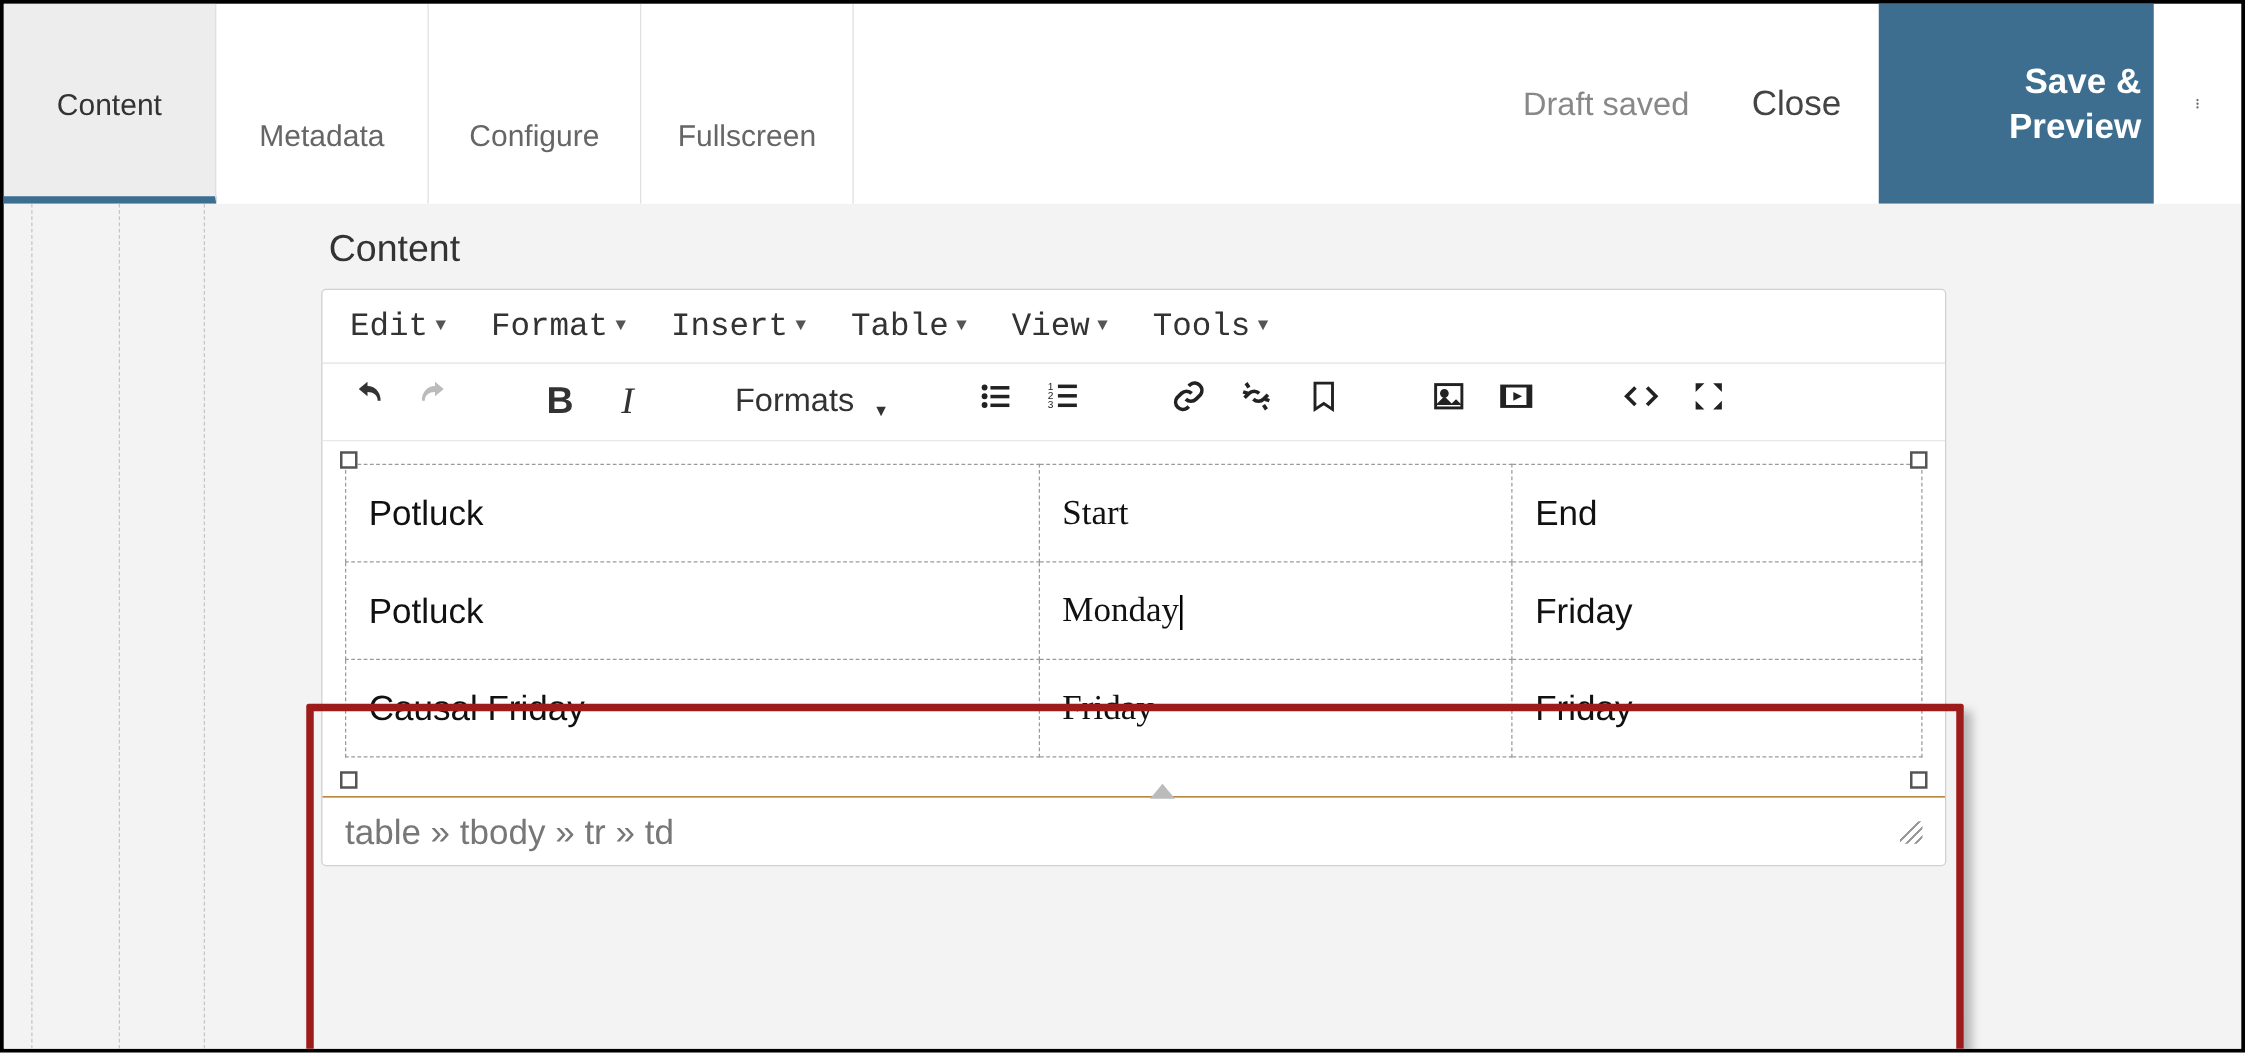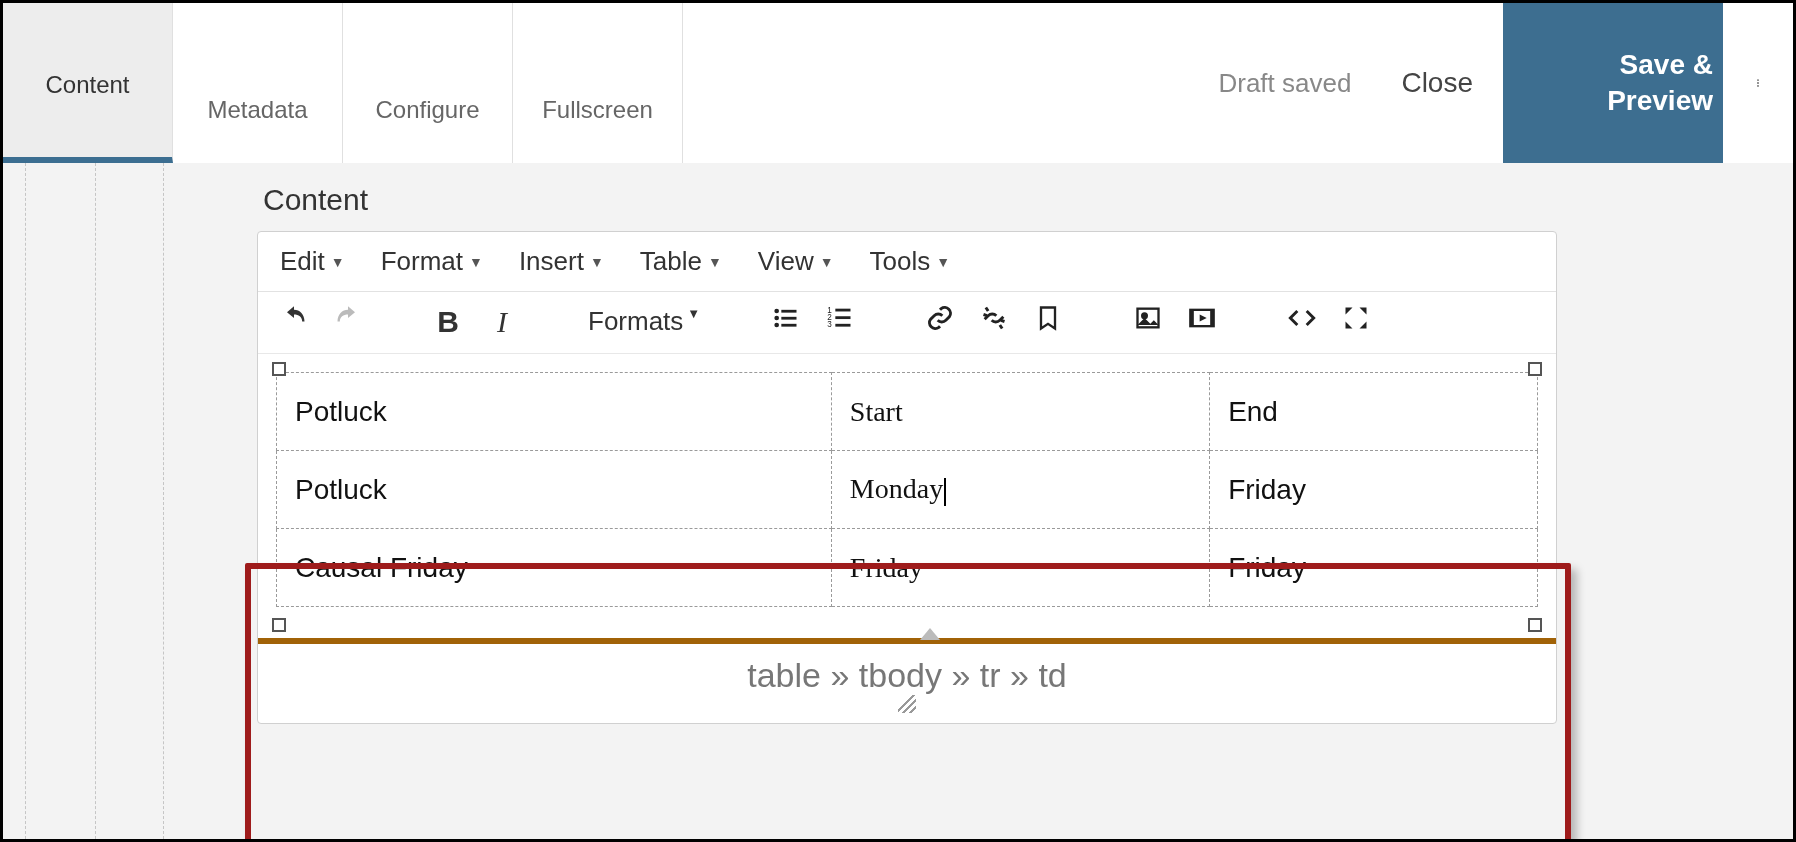--- a/index.html
+++ b/index.html
@@ -109,35 +109,35 @@
     position: relative;
   }
   .menubar {
     display: flex;
     gap: 36px;
     padding: 14px 22px;
     border-bottom: 1px solid #e2e2e2;
     font-size: 26px;
     color: #333;
   }
-  .menuitem { cursor: pointer; display:flex; align-items:center; gap:6px;}
+  .menuitem { cursor: pointer; display:flex; align-items:center; gap:6px;font-family:Liberation Mono, monospace;}
   .menuitem .caret { font-size: 14px; color:#555; }
   .toolbar2 {
     display: flex;
     align-items: center;
     gap: 26px;
     padding: 12px 22px 14px 22px;
     font-size: 26px;
     color: #333;
     border-bottom: 1px solid #e8e8e8;
   }
   .toolbar2 .sep { width: 20px; }
   .toolbar2 .titem { cursor:pointer; min-width:28px; text-align:center;}
   .toolbar2 svg { width: 28px; height: 28px; }
-  .formats-dd { display:flex; align-items:flex-start; gap:4px; font-size:26px; }
+  .formats-dd { display:flex; align-items:flex-end; gap:15px; font-size:26px; }
   
   .red-frame {
     position: absolute;
     left: 242px;
     top: 400px;
     width: 1326px;
     height: 304px;
     border: 6px solid #9e1b1b;
     border-radius: 2px;
     z-index: 5;
@@ -187,28 +187,27 @@
     position:absolute;
     bottom:-2px;
     left: 51%;
     width:0;height:0;
     border-left:10px solid transparent;
     border-right:10px solid transparent;
     border-bottom:12px solid #bbb;
   }
   
   .pathbar {
-    border-top: 6px solid #a16207;
+    border-top: 1px solid #a16207;
     padding: 12px 18px 10px 18px;
     color: #777;
-    font-size: 34px;
+    font-size: 28px;
     display:flex;
     align-items:center;
     justify-content: space-between;
-    flex-direction: column;
   }
   .resize-grip {
     width: 18px; height: 18px;
     background:
       linear-gradient(135deg, transparent 40%, #999 40%, #999 48%, transparent 48%),
       linear-gradient(135deg, transparent 60%, #999 60%, #999 68%, transparent 68%),
       linear-gradient(135deg, transparent 80%, #999 80%, #999 88%, transparent 88%);
   }
   .ic-content {
     width: 38px; height: 38px;

